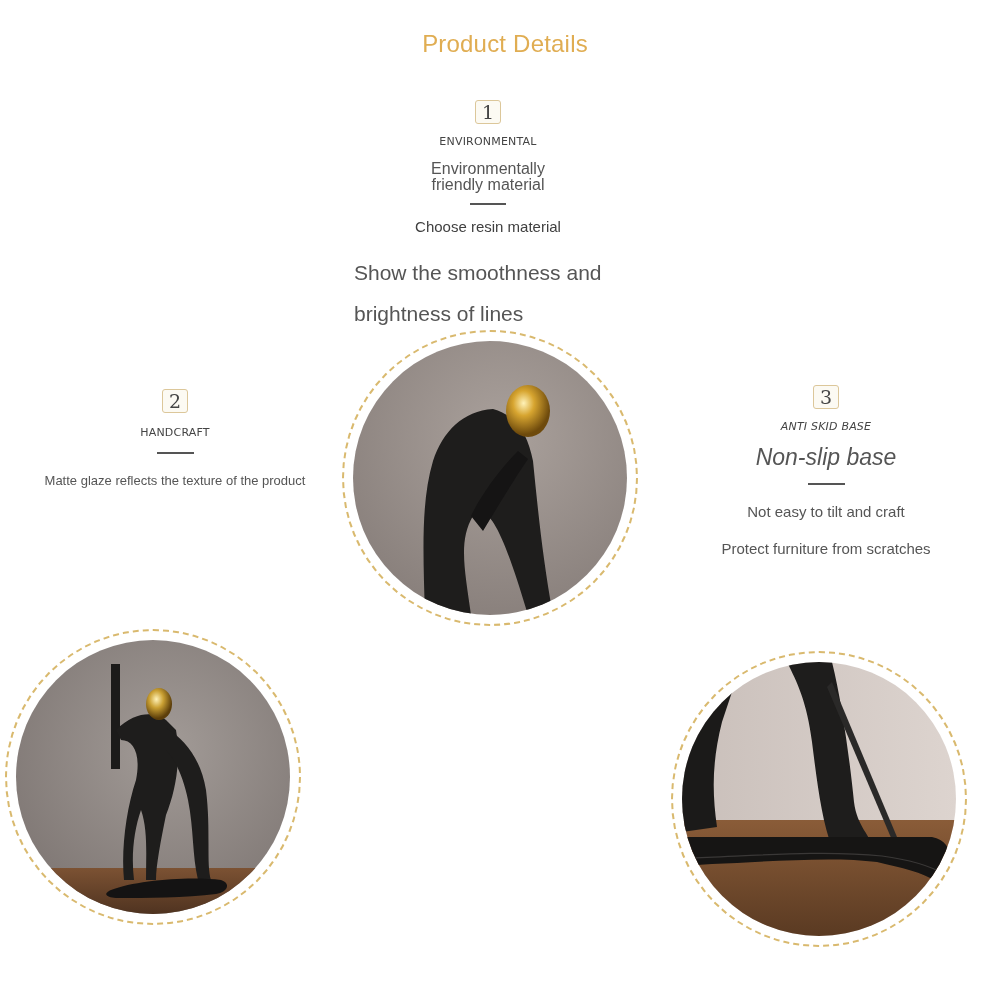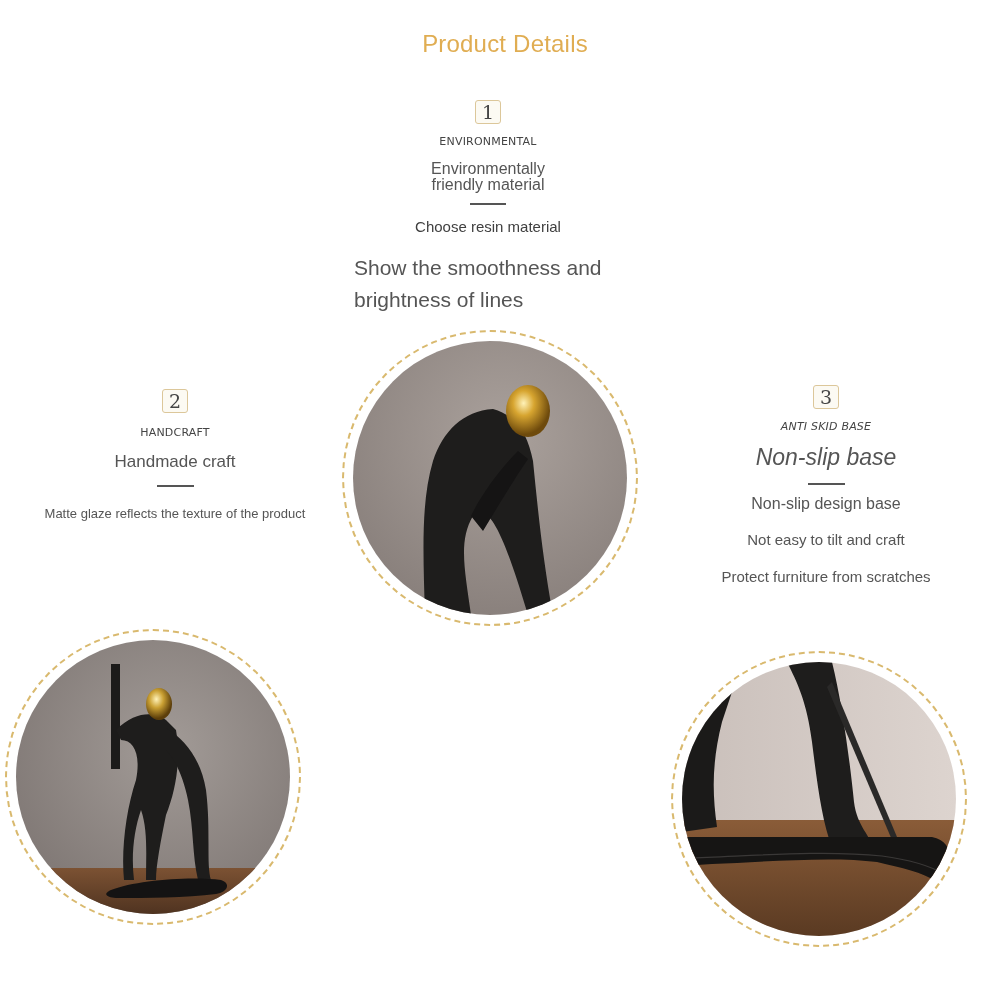--- a/index.html
+++ b/index.html
@@ -22,21 +22,21 @@
 
     
     #b1 { left: 398px; top: 100px; width: 180px; }
     #b1 .num-box { }
     #b1 .tag { margin-top: 11px; }
     #b1 .sub { font-size: 16px; color: #555; line-height: 16px; margin-top: 13px; }
     #b1 .divider { width: 36px; margin-top: 10px; }
     #b1 .desc { font-size: 15px; color: #404040; margin-top: 13px; }
     .b1-big {
       position: absolute; left: 354px; top: 252px; width: 290px;
-      font-size: 21px; color: #555; line-height: 32px;
+      font-size: 21px; color: #555; line-height: 41px;
     }
 
     
     #b2 { left: 30px; top: 389px; width: 290px; }
     #b2 .tag { margin-top: 13px; }
     #b2 .sub { font-size: 17px; color: #555; margin-top: 13px; }
     #b2 .divider { width: 37px; margin-top: 13px; }
     #b2 .desc { font-size: 15px; color: #555; margin-top: 11px; }
     #b2 .desc2 { font-size: 13px; color: #555; margin-top: 19px; }
 
@@ -74,31 +74,29 @@
     <div>friendly material</div>
   </div>
   <span class="divider"></span>
   <div class="desc">Choose resin material</div>
 </div>
 <div class="b1-big">Show the smoothness and brightness of lines</div>
 
 <div class="block" id="b2">
   <div class="num-box">2</div>
   <div class="tag">HANDCRAFT</div>
-  <div class="sub">Handmade craft</div>
   <span class="divider"></span>
   <div class="desc2">Matte glaze reflects the texture of the product</div>
 </div>
 
 <div class="block" id="b3">
   <div class="num-box">3</div>
   <div class="tag">ANTI SKID BASE</div>
   <div class="sub">Non-slip base</div>
   <span class="divider"></span>
-  <div class="desc">Non-slip design base</div>
   <div class="desc2">Not easy to tilt and craft</div>
   <div class="desc3">Protect furniture from scratches</div>
 </div>
 
 <div class="circle-wrap" id="c1"></div>
 <div class="circle-img" id="c1i">
   <svg viewBox="0 0 274 274" preserveAspectRatio="none">
     <defs>
       <radialGradient id="bg1" cx="55%" cy="35%" r="75%">
         <stop offset="0" stop-color="#aaa19c"></stop>

